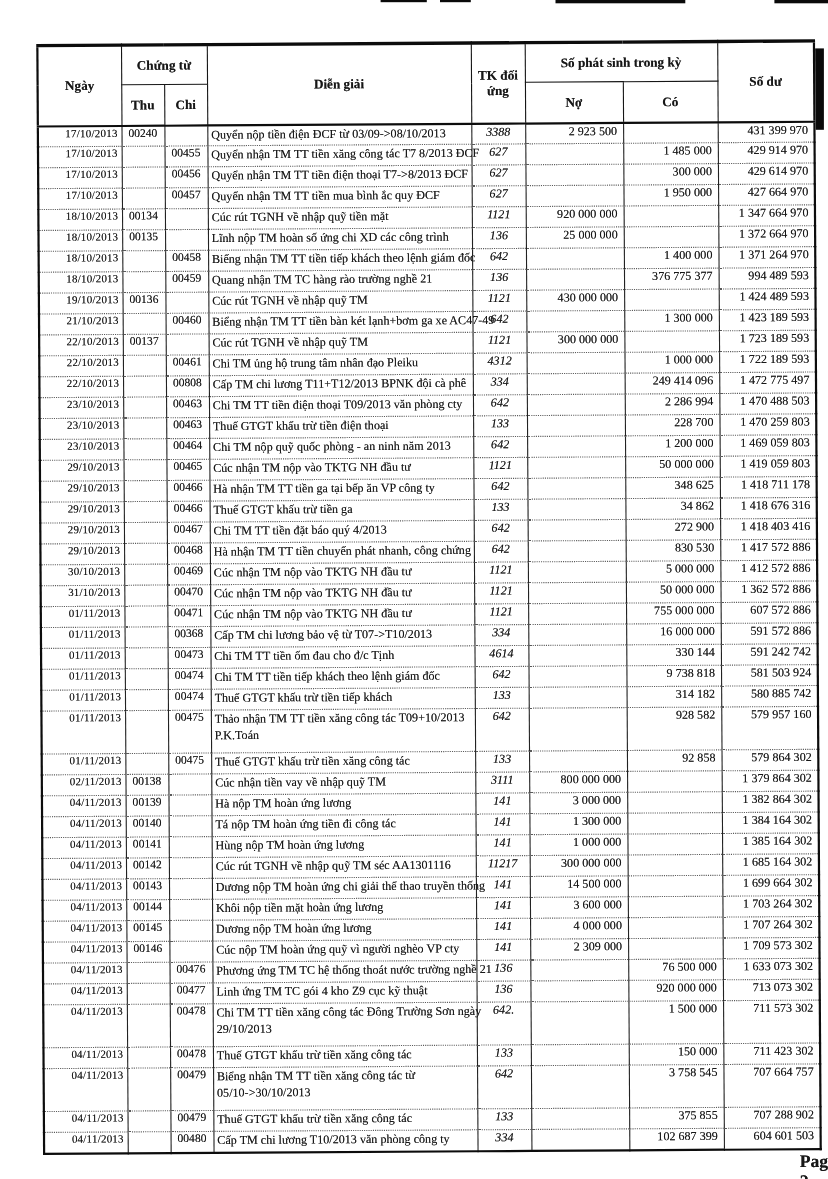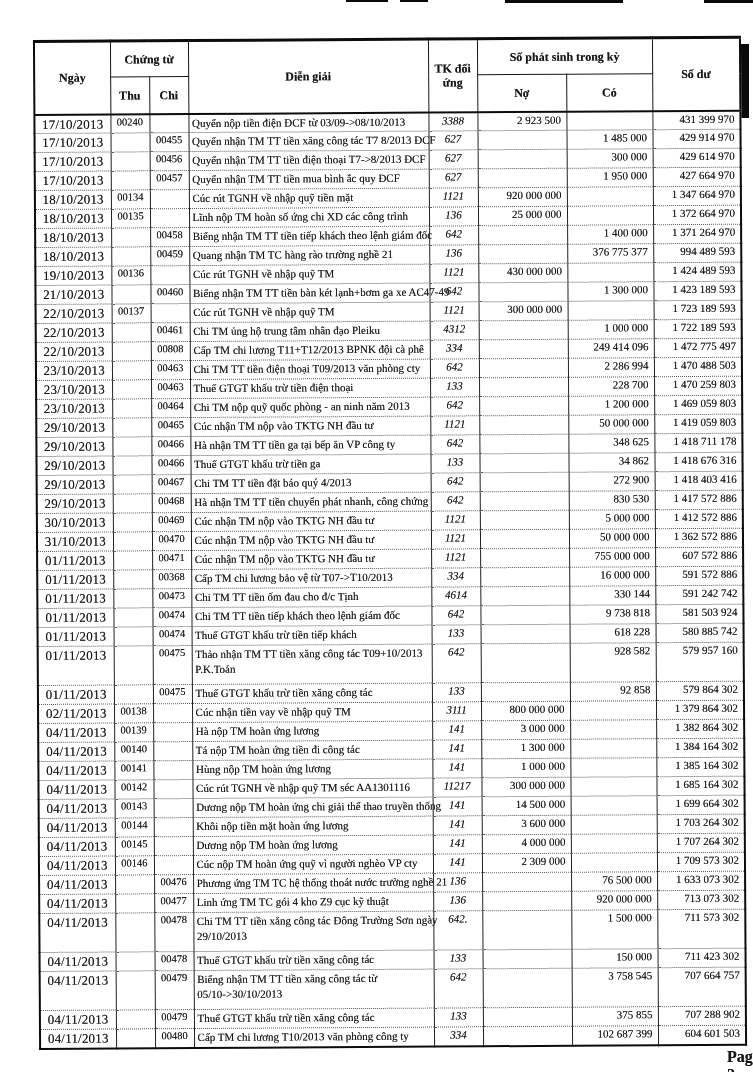--- a/index.html
+++ b/index.html
@@ -48,21 +48,21 @@
     border-bottom:1px dotted #5a5a5a;
     font-size:11px;
     padding:1px 3px 0 3px;
     vertical-align:top;
     overflow:visible;
     white-space:nowrap;
   }
   tbody{border-top:2px solid #0c0c0c;}
   tr.r1{height:19px;}
   tr.r2{height:39px;}
-  .c-date{text-align:center;font-size:13px;letter-spacing:0.2px;}
+  .c-date{text-align:right;font-size:10px;letter-spacing:0.2px;}
   .c-thu,.c-chi{text-align:center;font-size:10.5px;}
   .c-desc{text-align:left;}
   .desc-line{line-height:15px;white-space:nowrap;}
   .c-acct{text-align:center;font-style:italic;}
   .c-num{text-align:right;padding-right:5px;}
   .page-label{
     position:absolute;
     left:727px;top:1048px;
     font-size:16px;font-weight:bold;
     text-shadow:0 0 0.5px rgba(30,30,30,0.8);
@@ -434,21 +434,21 @@
           </tr>
           <tr class="r1">
             <td class="c-date">01/11/2013</td>
             <td class="c-thu"></td>
             <td class="c-chi">00474</td>
             <td class="c-desc">
               <div class="desc-line">Thuế GTGT khấu trừ tiền tiếp khách</div>
             </td>
             <td class="c-acct">133</td>
             <td class="c-num"></td>
-            <td class="c-num">618 228</td>
+            <td class="c-num">314 182</td>
             <td class="c-num">580 885 742</td>
           </tr>
           <tr class="r2">
             <td class="c-date">01/11/2013</td>
             <td class="c-thu"></td>
             <td class="c-chi">00475</td>
             <td class="c-desc">
               <div class="desc-line">Thảo nhận TM TT tiền xăng công tác T09+10/2013</div>
               <div class="desc-line">P.K.Toán</div>
             </td>

